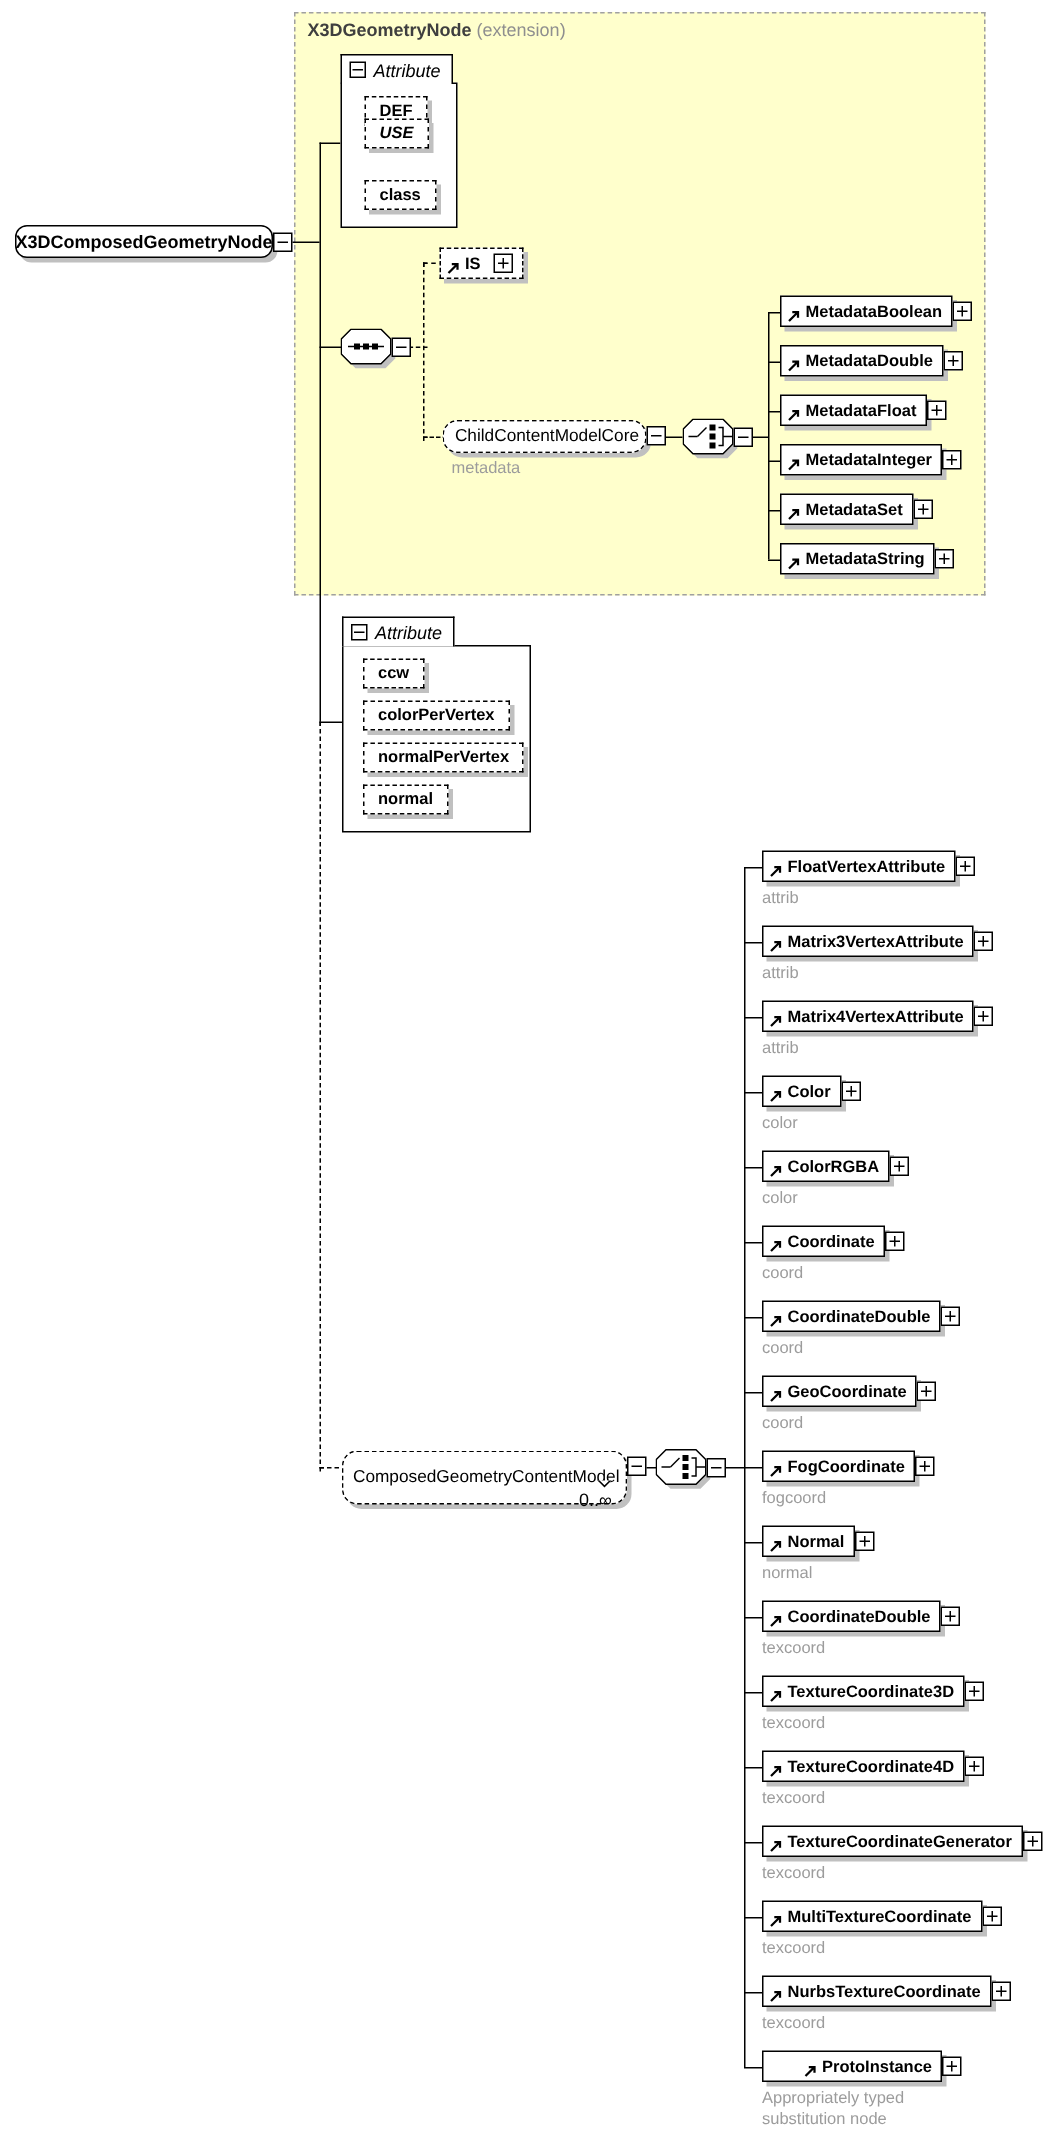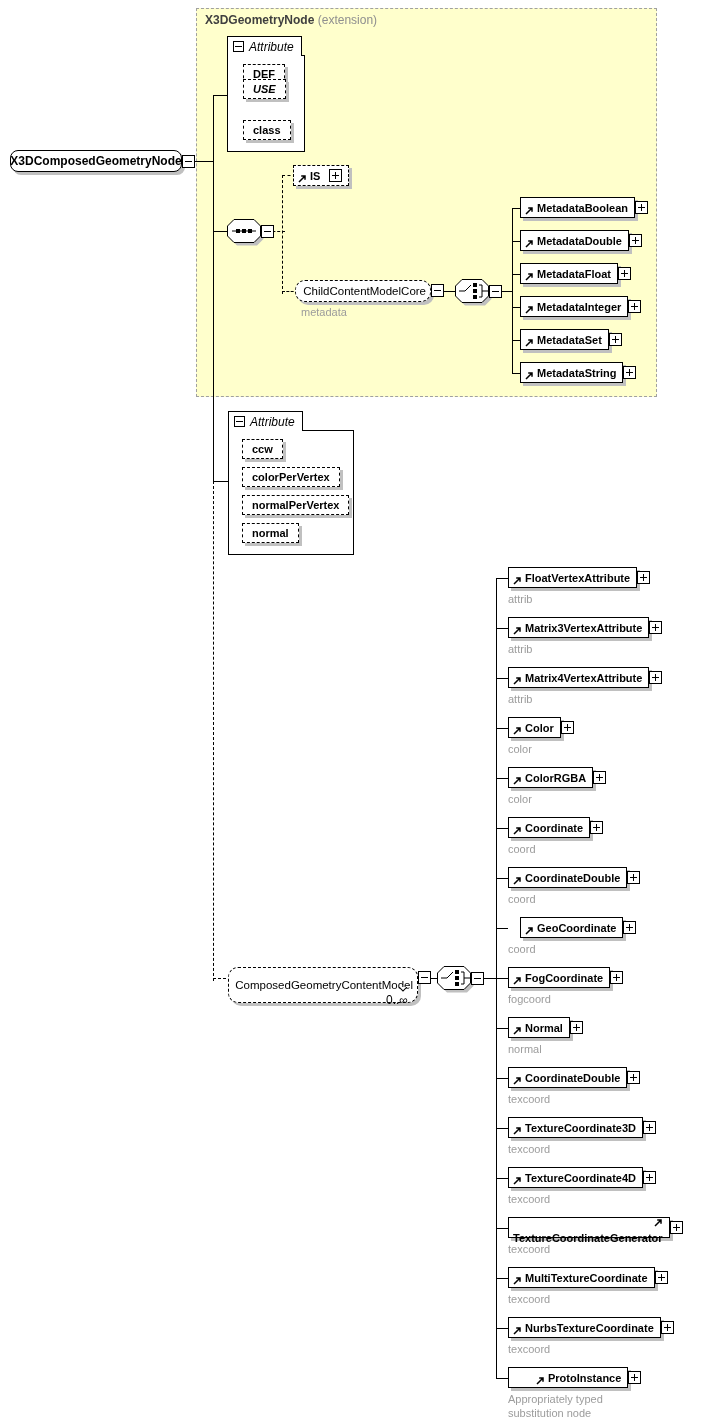--- a/index.html
+++ b/index.html
@@ -326,21 +326,21 @@
     <span class="ref-arrow">
       <svg width="9" height="9" viewBox="0 0 9 9">
           <path d="M1,8 L7,2 M3.2,2 H7 V5.8" stroke="#000" stroke-width="1.5" fill="none"></path>
         </svg>
     </span>
     <span class="lbl">CoordinateDouble</span>
     <span class="sq plus attach-r"></span>
   </div>
   <div class="annot" style="left: 508px; top: 893px;">coord</div>
 <div class="line-h" style="left: 496px; top: 928px; width: 12px;"></div>
-  <div class="ebox child" style="left: 508px; top: 917px; margin-left: 12px;">
+  <div class="ebox child" style="left: 508px; top: 917px;">
     <span class="ref-arrow">
       <svg width="9" height="9" viewBox="0 0 9 9">
           <path d="M1,8 L7,2 M3.2,2 H7 V5.8" stroke="#000" stroke-width="1.5" fill="none"></path>
         </svg>
     </span>
     <span class="lbl">GeoCoordinate</span>
     <span class="sq plus attach-r"></span>
   </div>
   <div class="annot" style="left: 508px; top: 943px;">coord</div>
 <div class="line-h" style="left: 496px; top: 978px; width: 12px;"></div>
@@ -392,21 +392,21 @@
     <span class="ref-arrow">
       <svg width="9" height="9" viewBox="0 0 9 9">
           <path d="M1,8 L7,2 M3.2,2 H7 V5.8" stroke="#000" stroke-width="1.5" fill="none"></path>
         </svg>
     </span>
     <span class="lbl">TextureCoordinate4D</span>
     <span class="sq plus attach-r"></span>
   </div>
   <div class="annot" style="left: 508px; top: 1193px;">texcoord</div>
 <div class="line-h" style="left: 496px; top: 1228px; width: 12px;"></div>
-  <div class="ebox child" style="left: 508px; top: 1217px; flex-direction: column;">
+  <div class="ebox child" style="left: 508px; top: 1217px;">
     <span class="ref-arrow">
       <svg width="9" height="9" viewBox="0 0 9 9">
           <path d="M1,8 L7,2 M3.2,2 H7 V5.8" stroke="#000" stroke-width="1.5" fill="none"></path>
         </svg>
     </span>
     <span class="lbl">TextureCoordinateGenerator</span>
     <span class="sq plus attach-r"></span>
   </div>
   <div class="annot" style="left: 508px; top: 1243px;">texcoord</div>
 <div class="line-h" style="left: 496px; top: 1278px; width: 12px;"></div>

